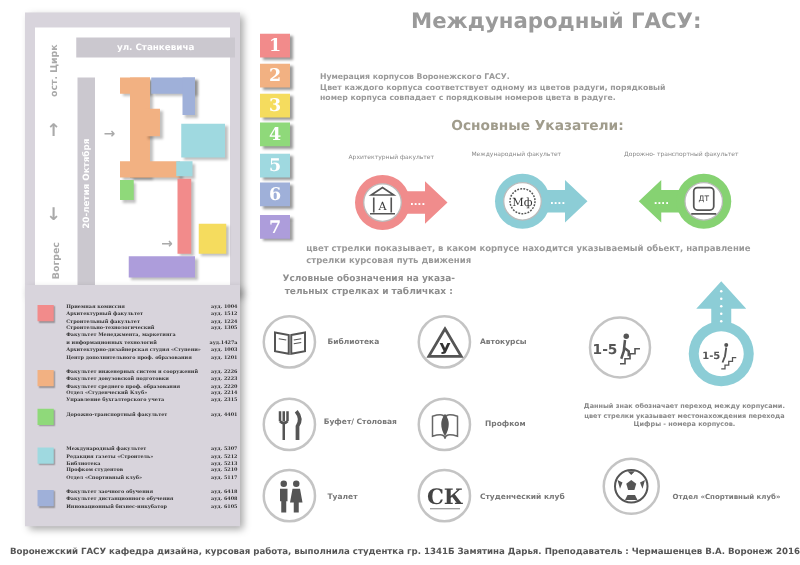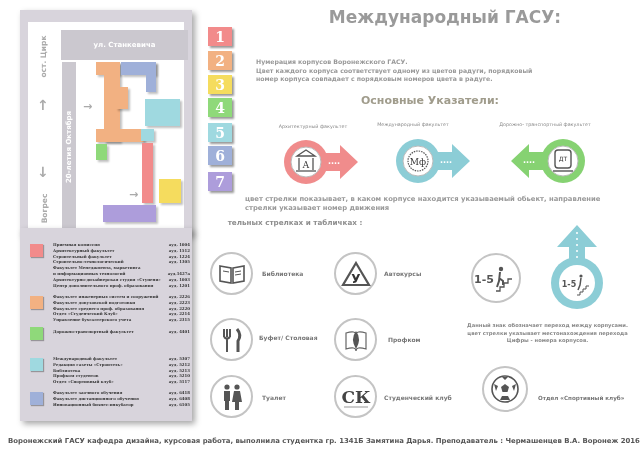--- a/index.html
+++ b/index.html
@@ -53,21 +53,21 @@
                 font-family: "DejaVu Serif", serif; font-size: 3.9px; line-height: 5.8px; color: #333; font-weight: bold; }
   .legend-row .aud { white-space: nowrap; }
 
   .footer { position: absolute; left: 8px; top: 437px; width: 630px; font-size: 6.9px; font-weight: bold; color: #555; white-space: nowrap; }
 </style>
 </head>
 <body>
 
 <div class="panel map-panel">
   <div class="map-inner" style="left:8px;top:12px;width:156px;height:218px;">
-    <div class="street street-top" style="left:33px;top:8px;width:127px;height:30px;">
+    <div class="street street-top" style="left:33px;top:8px;width:127px;height:16px;">
         <span>ул. Станкевича</span>
       </div>
     <div class="street street-left" style="left:34px;top:40px;width:14px;height:170px;">
         <span>20-летия Октября</span>
       </div>
 
     <div class="vert-label" style="left:-6px;top:30px;">ост. Цирк</div>
     <div class="arrow-glyph" style="left:9px;top:76px;">↑</div>
     <div class="arrow-glyph" style="left:9px;top:143px;">↓</div>
     <div class="vert-label" style="left:2px;top:182px;">Вогрес</div>
@@ -248,24 +248,25 @@
   <g>
     <rect x="60" y="20" width="16" height="18" rx="3" fill="none" stroke="#555" stroke-width="1.4"></rect>
     <line x1="58" y1="41" x2="78" y2="41" stroke="#555" stroke-width="1.4"></line>
     <text x="68" y="31" font-size="6" text-anchor="middle" fill="#333">ДТ</text>
   </g>
   <text x="28" y="33" font-size="8" fill="#fff" font-weight="bold">....</text>
 </svg>
 
 <div class="caption">
   <div>цвет стрелки показывает, в каком корпусе находится указываемый обьект, направление</div>
-  <div>стрелки указывает номер движения</div>
+  <div>стрелки курсовая путь движения</div>
 </div>
 
 <div class="conv-title">
+  <div>Условные обозначения на указа-</div>
   <div>тельных стрелках и табличках :</div>
 </div>
 
 <div class="icon-circle" style="left:210px;top:252px;">
   <svg width="28" height="22" viewBox="0 0 28 22">
       <path d="M2,3 L13,5 L13,20 L2,18 Z M15,5 L26,3 L26,18 L15,20 Z" fill="none" stroke="#555" stroke-width="1.6"></path>
       <line x1="5" y1="8" x2="11" y2="9" stroke="#555"></line>
       <line x1="17" y1="9" x2="23" y2="8" stroke="#555"></line>
       <line x1="17" y1="12" x2="23" y2="11" stroke="#555"></line>
     </svg>

